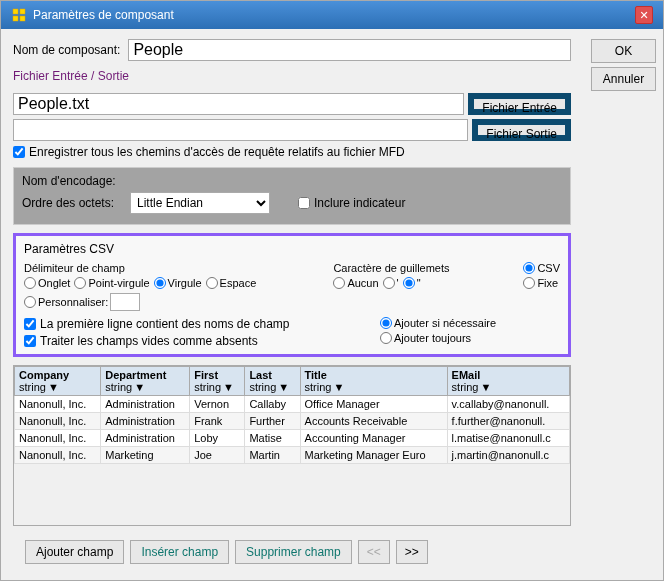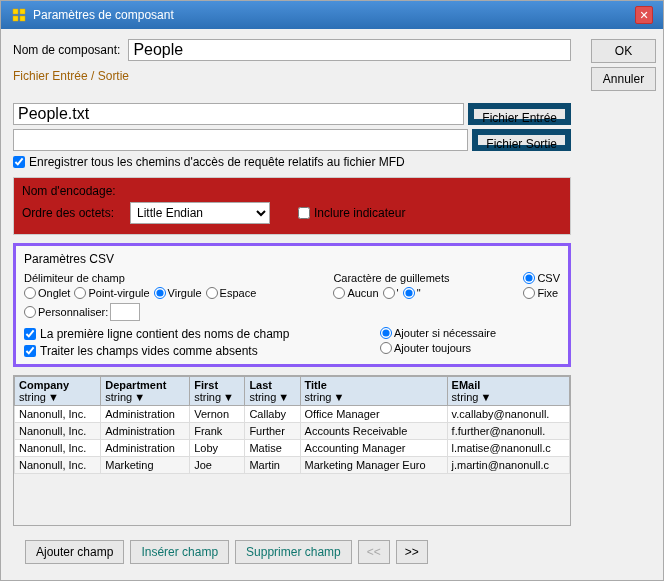--- a/index.html
+++ b/index.html
@@ -101,22 +101,22 @@
       height: 22px;
     }
 
     .text-input-full {
       flex: 1;
     }
 
     .section-label {
       font-size: 12px;
       font-weight: normal;
-      color: #a16207;
-      margin-bottom: 16px;
+      color: #701a75;
+      margin-bottom: 6px;
     }
 
     .file-section {
       display: flex;
       flex-direction: column;
       gap: 4px;
     }
 
     .file-row {
       display: flex;
@@ -136,21 +136,21 @@
 
     .checkbox-row {
       display: flex;
       align-items: center;
       gap: 4px;
     }
 
     .encoding-section {
       border: 1px solid #ccc;
       padding: 6px 8px;
-      background: #b91c1c;
+      background: #a3a3a3;
     }
 
     .encoding-row {
       display: flex;
       align-items: center;
       gap: 8px;
       margin-bottom: 4px;
     }
 
     .encoding-label {

